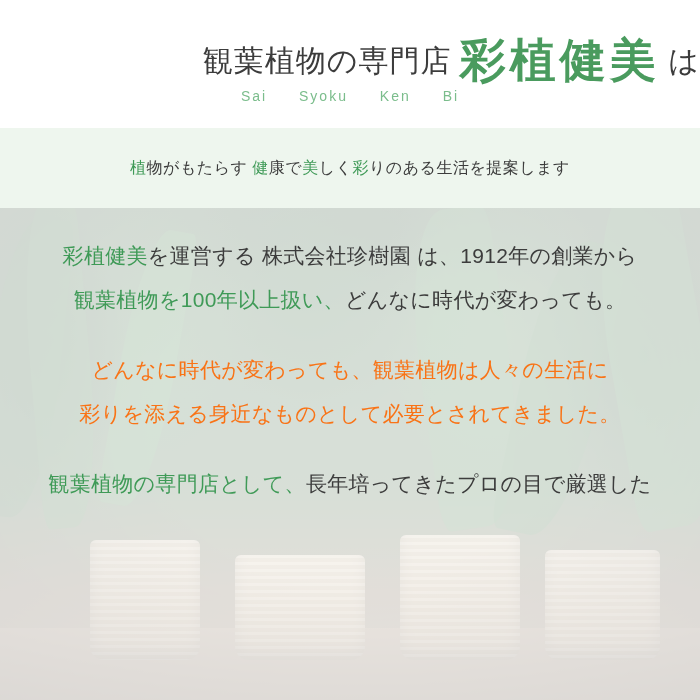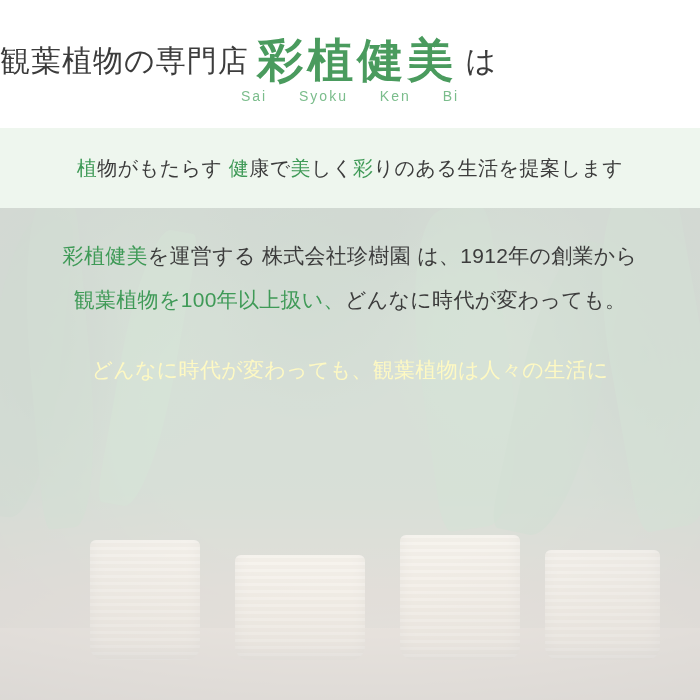--- a/index.html
+++ b/index.html
@@ -31,21 +31,21 @@
     height: 128px;
     background: #ffffff;
     box-sizing: border-box;
   }
 
   .header-line {
     position: absolute;
     left: 0;
     top: 30px;
     width: 700px;
-    text-align: left;
+    text-align: right;
     white-space: nowrap;
   }
 
   .h-lead {
     font-size: 30px;
     color: #3c3c3c;
     letter-spacing: 1px;
     vertical-align: middle;
   }
 
@@ -87,21 +87,21 @@
     top: 128px;
     width: 700px;
     height: 80px;
     background: #eef6ee;
     display: flex;
     align-items: center;
     justify-content: center;
     box-sizing: border-box;
   }
   .band-text {
-    font-size: 20px;
+    font-size: 16px;
     color: #3c3c3c;
     letter-spacing: 0.5px;
     white-space: nowrap;
   }
   .band-text .g {
     color: #3f9a57;
   }
 
   
   .photo {
@@ -193,21 +193,21 @@
     font-size: 21px;
     line-height: 44px;
     color: #3c3c3c;
     white-space: nowrap;
     letter-spacing: 0.3px;
   }
   .line .g {
     color: #3f9a57;
   }
   .line.dark {
-    color: #fef9c3;
+    color: #f97316;
   }
 </style>
 </head>
 <body>
 
 <div id="page">
 
   <div class="header">
     <div class="header-line">
       <span class="h-lead">観葉植物の専門店</span>
@@ -250,21 +250,23 @@
 
     <div class="copy">
 
       <div class="para">
         <div class="line"><span class="g">彩植健美</span><span>を運営する 株式会社珍樹園 は、1912年の創業から</span></div>
         <div class="line"><span class="g">観葉植物を100年以上扱い、</span><span>どんなに時代が変わっても。</span></div>
       </div>
 
       <div class="para">
         <div class="line dark"><span>どんなに時代が変わっても、観葉植物は人々の生活に</span></div>
+        <div class="line dark"><span>彩りを添える身近なものとして必要とされてきました。</span></div>
       </div>
 
       <div class="para">
+        <div class="line"><span class="g">観葉植物の専門店として、</span><span>長年培ってきたプロの目で厳選した</span></div>
       </div>
 
     </div>
   </div>
 
 </div>
 
 </body></html>

